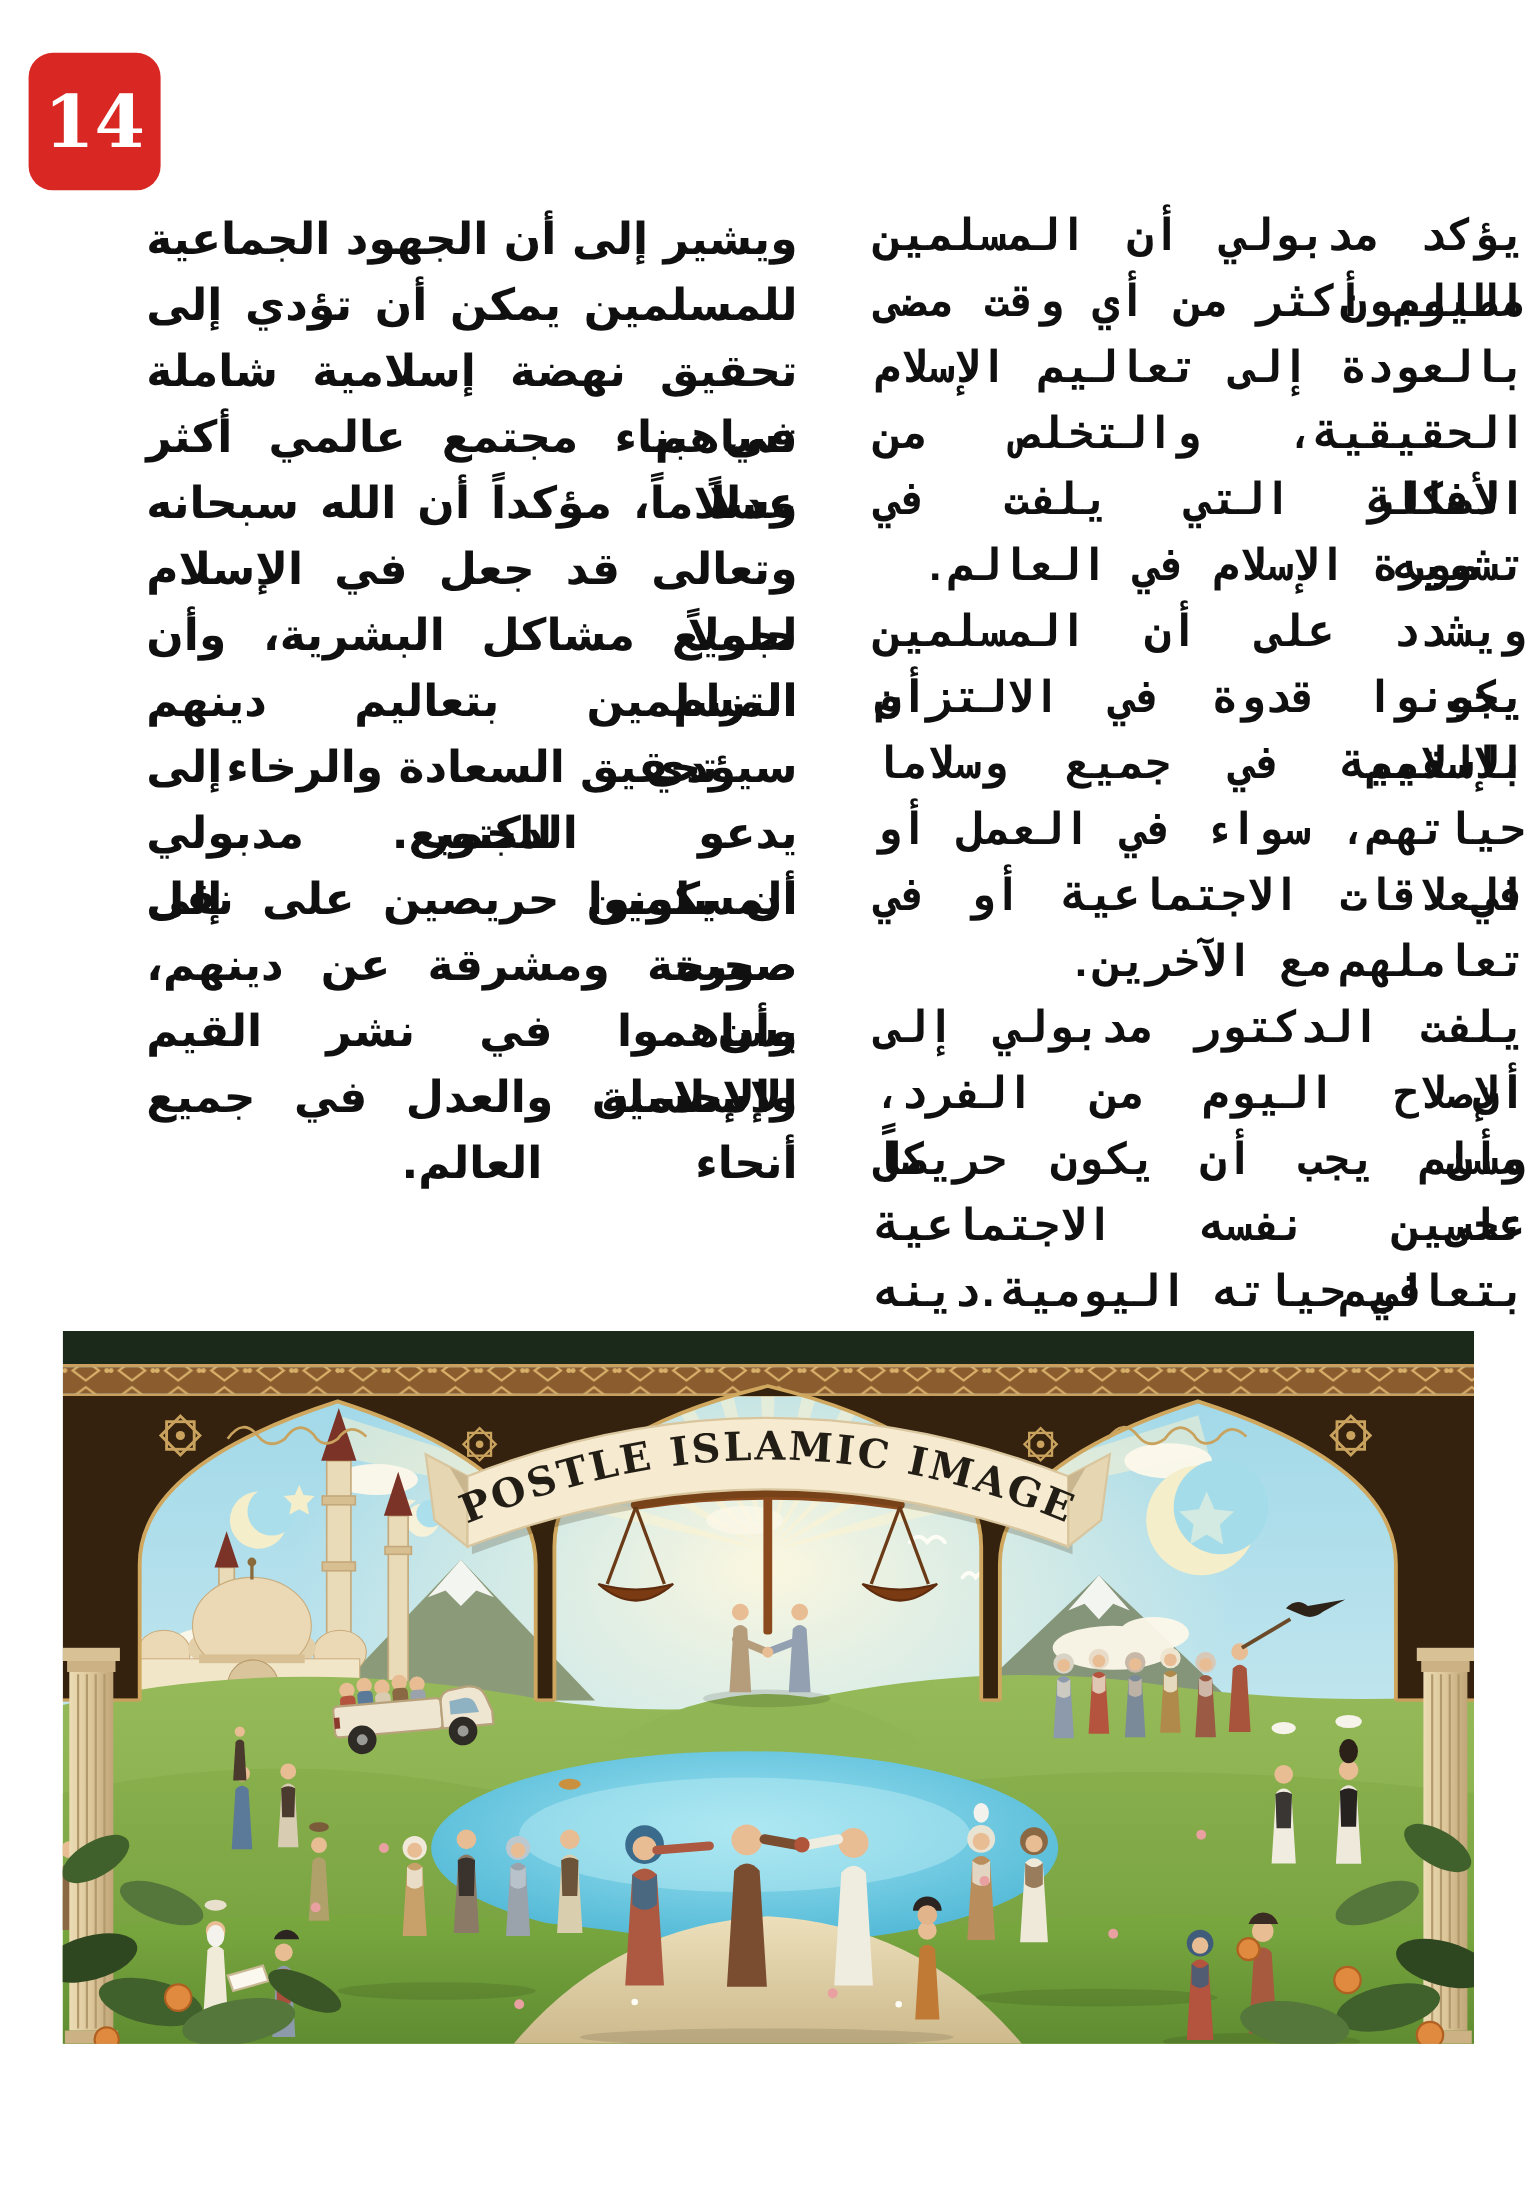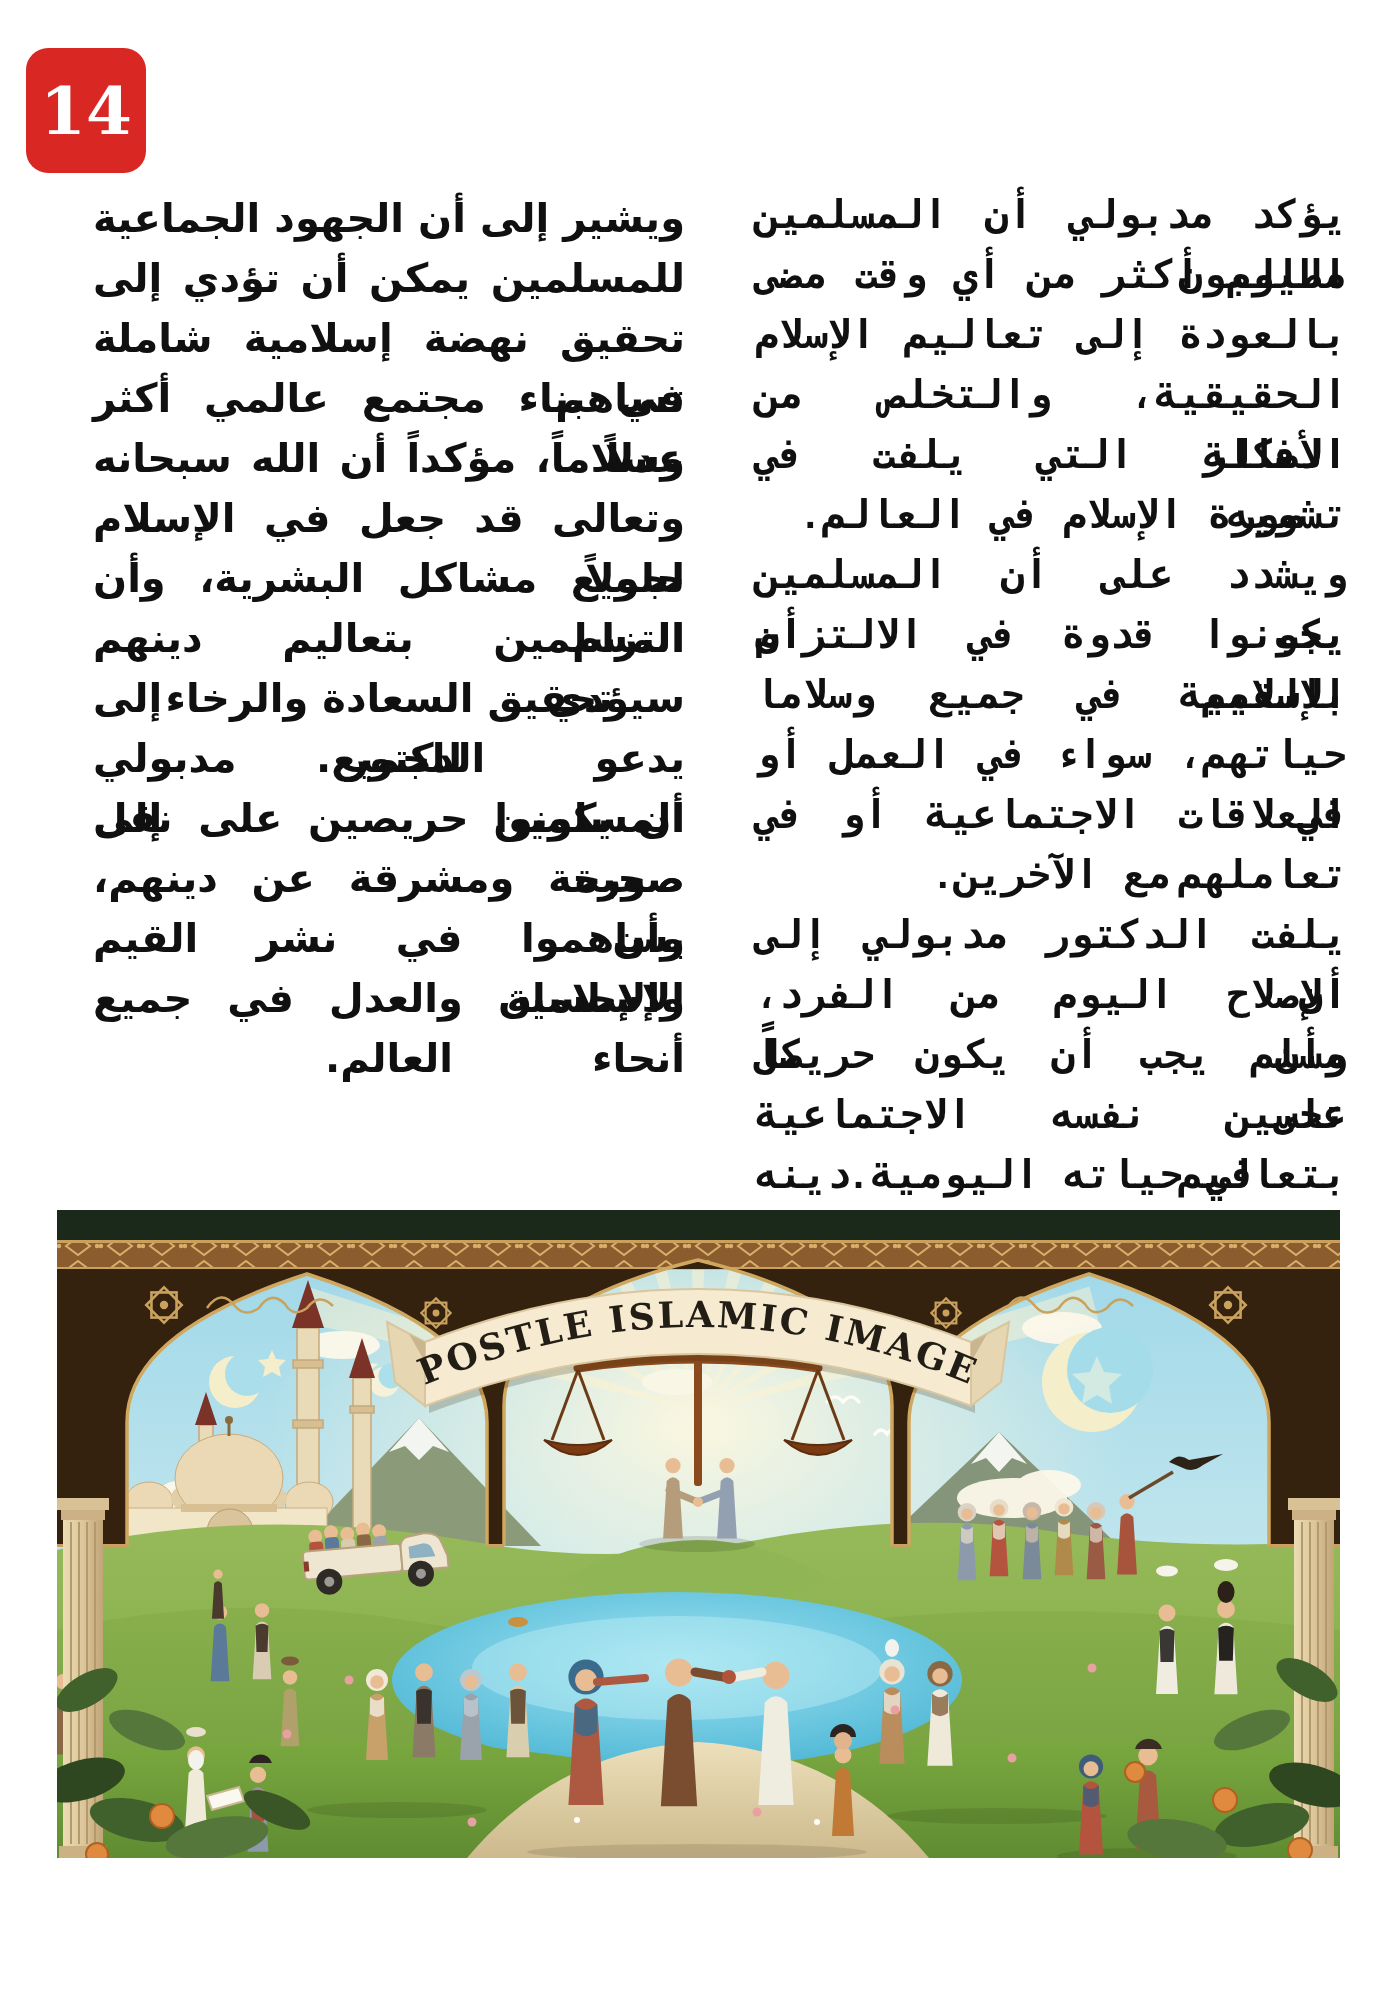--- a/index.html
+++ b/index.html
@@ -10,20 +10,21 @@
   .page{position:absolute;inset:0;background:#fff;}
   .badge{
     position:absolute;left:26px;top:48px;width:120px;height:125px;
     background:#d92824;border-radius:22px;color:#ffffff;
     font-family:"DejaVu Serif",serif;font-weight:bold;font-size:66px;
     display:flex;align-items:center;justify-content:center;
   }
   .col{
     position:absolute;top:188px;width:592px;direction:rtl;color:#101010;
     font-weight:bold;
+    margin-left:40px;
   }
   .col-right{left:755px;font-family:Liberation Mono, monospace;}
   .col-left{left:93px;}
   .line{
     height:60px;line-height:60px;font-size:40px;overflow:visible;
   }
   .fill{text-align:justify;text-align-last:justify;text-justify:inter-word;}
   .end{text-align:center;}
   .art{position:absolute;left:57px;top:1210px;width:1283px;height:648px;}
   .art svg{display:block;width:100%;height:100%;}

